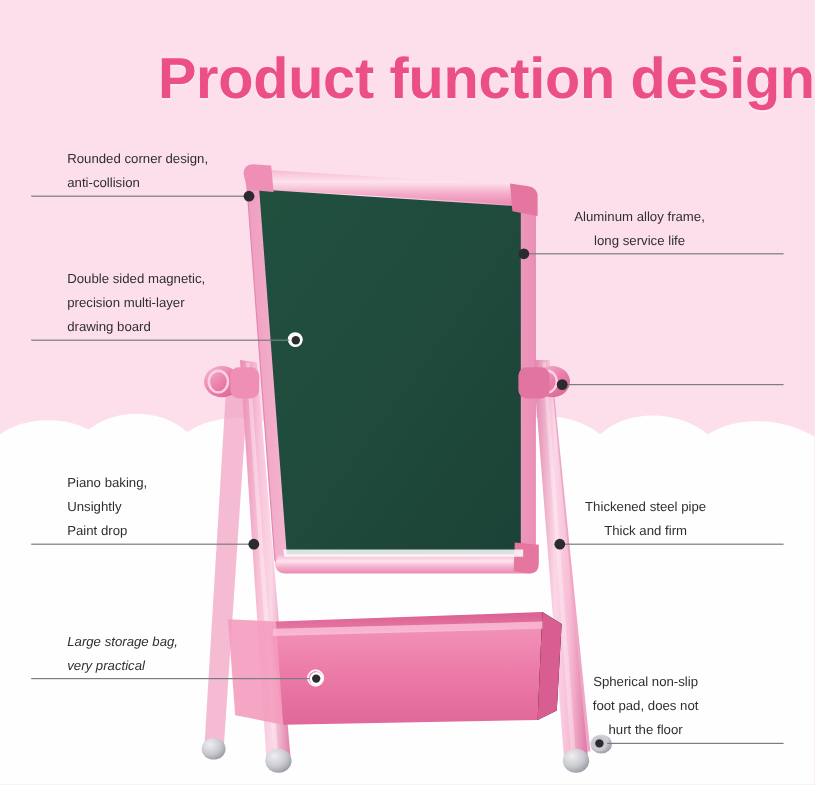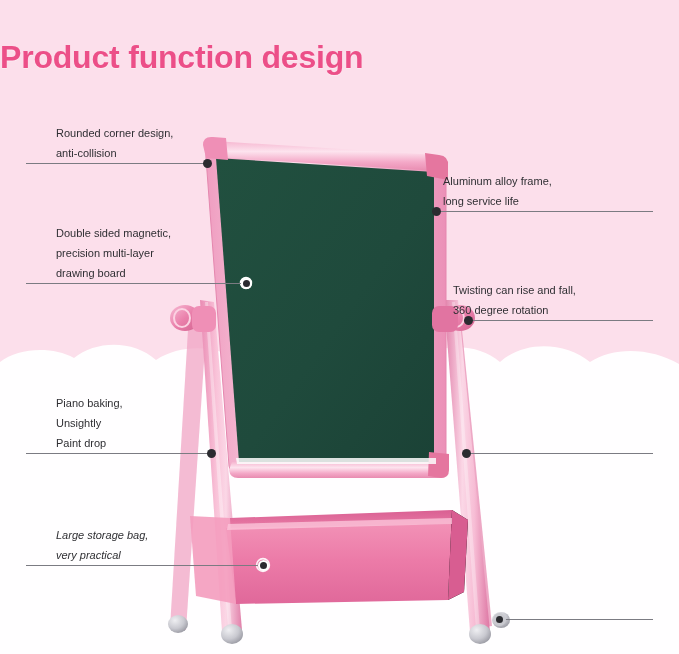--- a/index.html
+++ b/index.html
@@ -29,22 +29,22 @@
     position: absolute;
     left: 0; top: 320px;
     width: 679px; height: 334px;
   }
 
   
   .title {
     position: absolute;
     left: 0; top: 39px;
     width: 679px;
-    text-align: left;
-    font-size: 32px;
+    text-align: right;
+    font-size: 48px;
     font-weight: bold;
     letter-spacing: -0.2px;
     color: #ec4f88;
     text-shadow: 0 1px 0 rgba(255,255,255,0.35);
   }
 
   
   .easel {
     position: absolute;
     left: 0; top: 0;
@@ -53,21 +53,21 @@
 
   
   .callout {
     position: absolute;
     font-size: 11px;
     line-height: 20px;
     color: #2f2f33;
     white-space: pre-line;
   }
   .callout.left  { text-align: left; }
-  .callout.right { text-align: left; }
+  .callout.right { text-align: center; }
 
   
   .leader {
     position: absolute;
     height: 1px;
     background: #7b7b82;
   }
   .dot {
     position: absolute;
     width: 9px; height: 9px;
@@ -265,18 +265,21 @@
   <div class="callout left" style="left:56px;  top:223px; width:200px;">Double sided magnetic,
 precision multi-layer
 drawing board</div>
 
   <div class="callout left" style="left:56px;  top:525px; width:210px;font-style:italic;">Large storage bag,
 very practical</div>
 
   <div class="callout right" style="left:443px; top:171px; width:180px;">Aluminum alloy frame,
 long service life</div>
 
-  <div class="callout right" style="left:453px; top:280px; width:180px;">Twisting can rise and fall,
-360 degree rotation</div>
-
-
+
+  <div class="callout right" style="left:448px; top:413px; width:180px;">Thickened steel pipe
+Thick and firm</div>
+
+  <div class="callout right" style="left:448px; top:559px; width:180px;">Spherical non-slip
+foot pad, does not
+hurt the floor</div>
 
 </div>
 
 </body></html>

